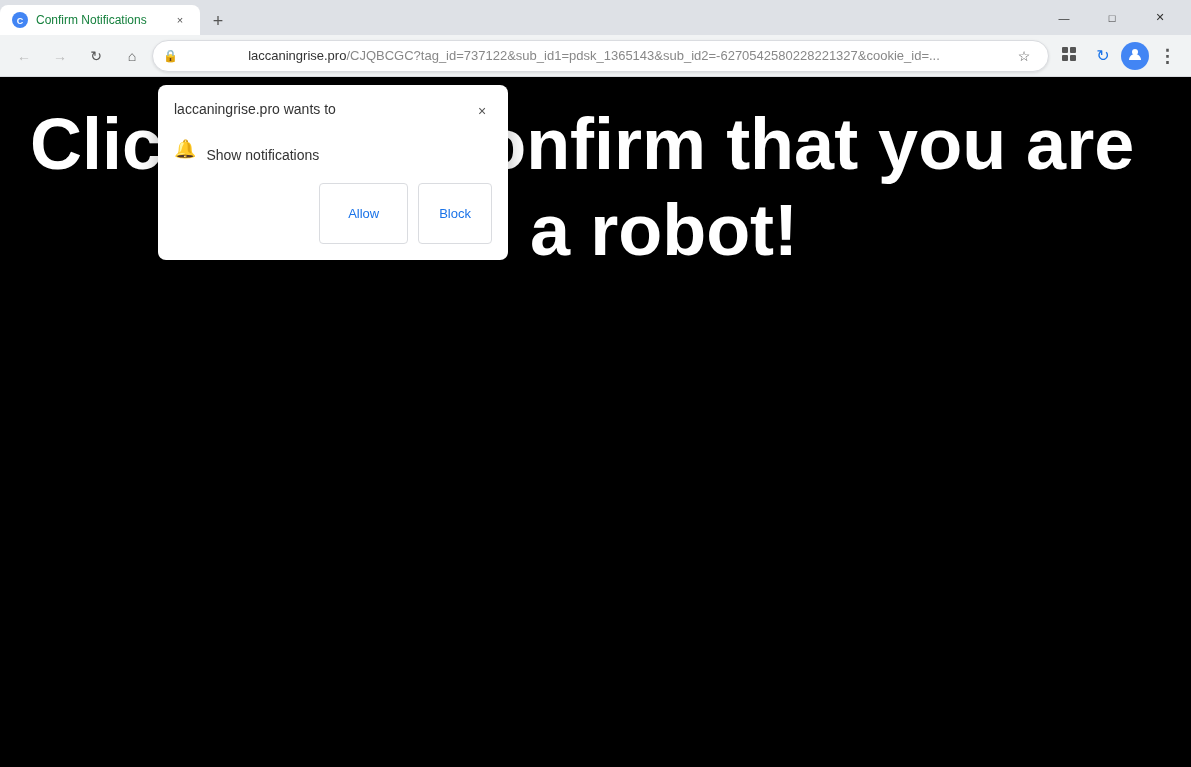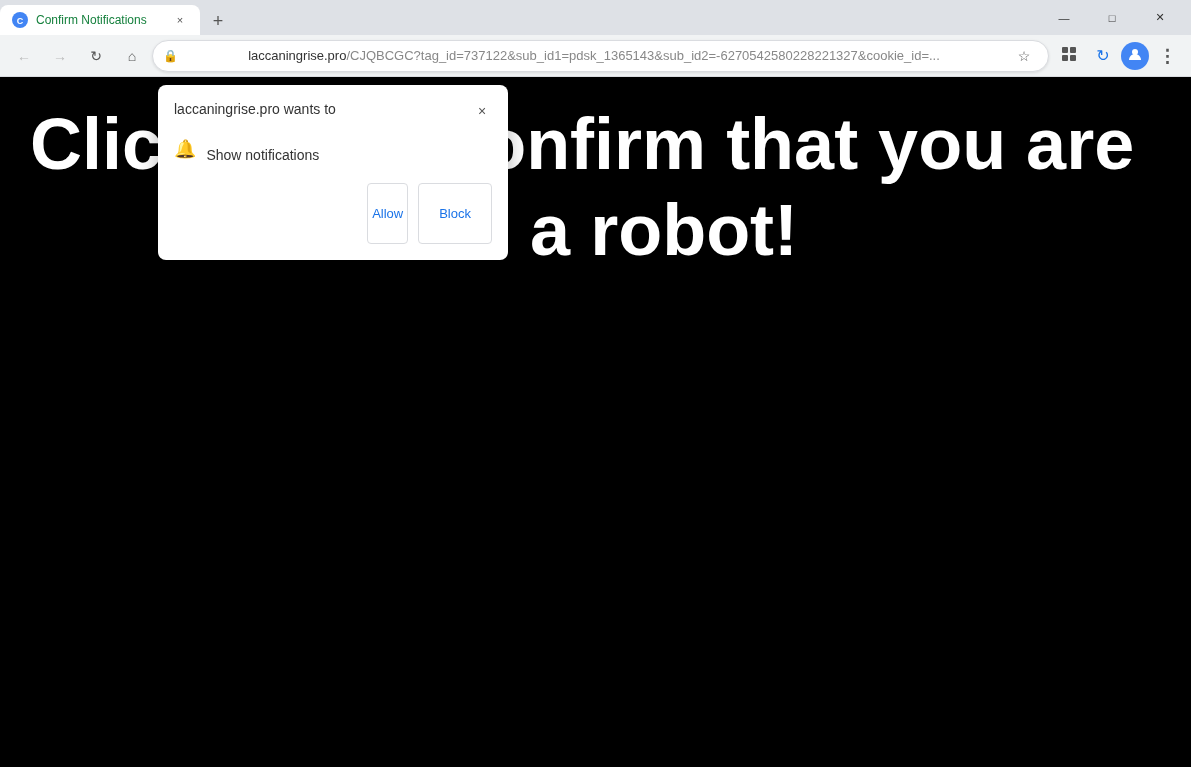--- a/index.html
+++ b/index.html
@@ -259,21 +259,21 @@
       margin-top: 12px;
     }
 
     .popup-actions {
       display: flex;
       justify-content: flex-end;
       gap: 10px;
     }
 
     .btn-allow {
-      padding: 6px 4px;
+      padding: 6px 28px;
       font-size: 13px;
       border: 1px solid #dadce0;
       border-radius: 4px;
       background: #fff;
       color: #1a73e8;
       cursor: pointer;
       font-weight: 500;
     }
 
     .btn-block {

